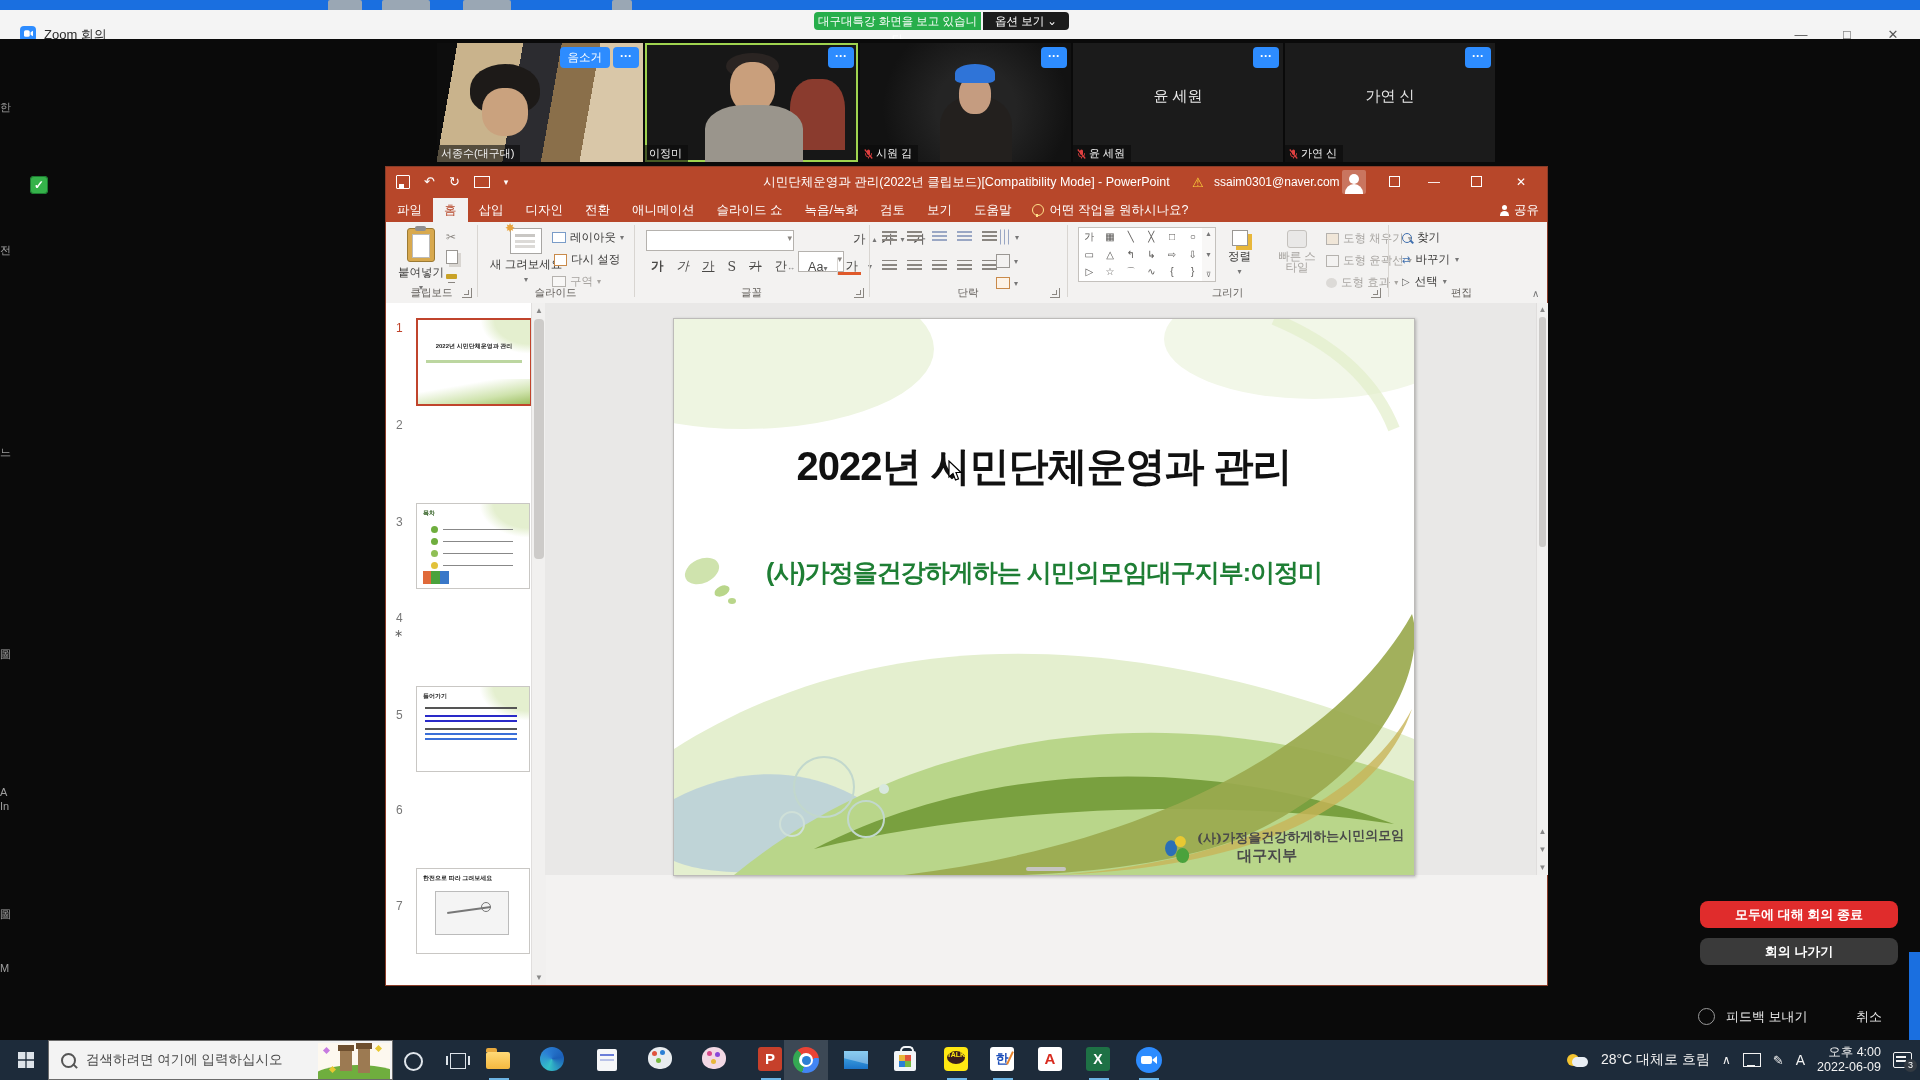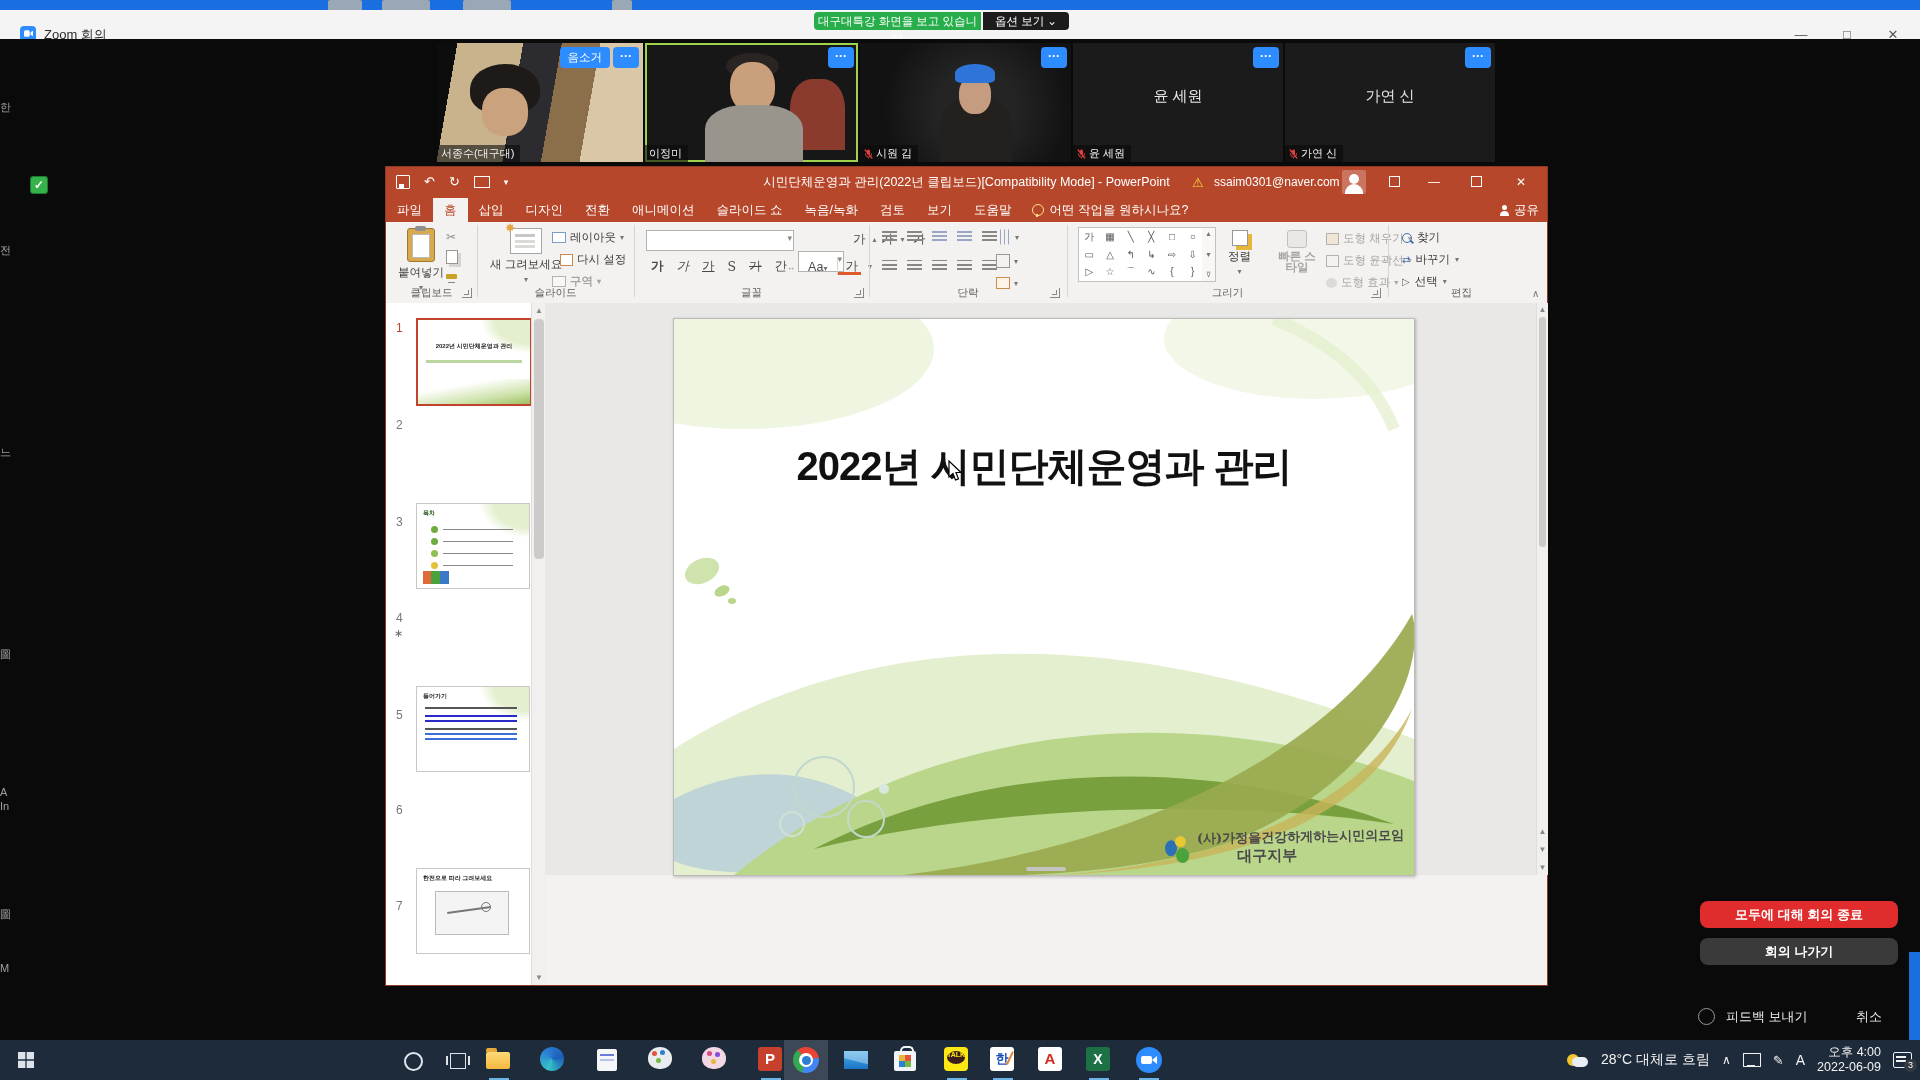--- a/index.html
+++ b/index.html
@@ -82,21 +82,21 @@
   .launcher{bottom:5px;width:9px;height:9px;border-right:1.5px solid #8a8681;border-bottom:1.5px solid #8a8681;}
   .launcher:before{content:"";position:absolute;right:2px;bottom:2px;width:4px;height:4px;border-right:1.5px solid #8a8681;border-bottom:1.5px solid #8a8681;}
   .bigbtn{display:flex;flex-direction:column;align-items:center;font-size:11.5px;color:#3b3a39;gap:3px;}
   .clipico{width:26px;height:32px;background:#d8a94e;border:1px solid #9c7a33;border-radius:3px;position:relative;}
   .clipico:before{content:"";position:absolute;left:4px;top:5px;width:16px;height:22px;background:#fff;border:1px solid #bbb;}
   .clipico:after{content:"";position:absolute;left:7px;top:-3px;width:11px;height:5px;background:#8f8f8f;border-radius:2px;}
   .slideico{width:30px;height:24px;background:#fff;border:1px solid #a8a6a3;position:relative;}
   .slideico:before{content:"✸";position:absolute;left:-6px;top:-8px;color:#e8a33d;font-size:12px;}
   .slideico:after{content:"";position:absolute;left:4px;top:5px;width:20px;height:3px;background:#c9c7c4;box-shadow:0 6px 0 #dcdad7,0 11px 0 #dcdad7;}
   .smallrow{display:flex;align-items:center;gap:4px;font-size:11.5px;color:#3b3a39;}
-  .gray{color:#a7a4a0;font-weight:bold;}
+  .gray{color:#a7a4a0;}
   .combo{height:19px;background:#fff;border:1px solid #b5b2ae;position:relative;}
   .combo:after{content:"▾";position:absolute;right:1px;top:2px;font-size:9px;color:#8a8681;}
   .fglyph{font-size:12.5px;color:#4a4947;padding:0 3px;}
   .b{font-weight:bold;} .i{font-style:italic;} .u{text-decoration:underline;} .st{text-decoration:line-through;}
   .bars{width:15px;height:12px;background:repeating-linear-gradient(#8a8681 0 1.5px,transparent 1.5px 4.2px);}
   .bars2{width:15px;height:12px;background:repeating-linear-gradient(#9aa7c4 0 1.5px,transparent 1.5px 4.2px);}
   .shapebox{background:#fff;border:1px solid #c4c1bd;display:grid;grid-template-columns:repeat(6,1fr);
             font-size:10px;color:#5a5856;text-align:center;line-height:17px;}
   .scrollcol{width:13px;background:#f8f7f6;border:1px solid #c4c1bd;border-left:none;font-size:7px;color:#777;
              display:flex;flex-direction:column;justify-content:space-between;align-items:center;padding:2px 0;}
@@ -393,21 +393,21 @@
       <div class="ab bigbtn" style="left:104px;top:6px">
         <span class="slideico"></span>
         <span>새 그려보세요</span>
         <span style="font-size:8px;color:#777">▾</span>
       </div>
       <div class="ab smallrow" style="left:166px;top:8px">
         <span style="width:12px;height:9px;border:1.2px solid #7a9cc8;background:#fff"></span>
         <span>레이아웃</span>
         <span style="font-size:8px;color:#777">▾</span>
       </div>
-      <div class="ab smallrow" style="left:174px;top:30px">
+      <div class="ab smallrow" style="left:168px;top:30px">
         <span style="width:11px;height:10px;border:1.2px solid #c98a4a;background:#fff"></span>
         <span>다시 설정</span>
       </div>
       <div class="ab smallrow gray" style="left:166px;top:52px">
         <span style="width:12px;height:9px;border:1.2px solid #b5b2ae;background:#f8f7f6"></span>
         <span>구역</span>
         <span style="font-size:8px">▾</span>
       </div>
       <div class="ab grp-label" style="left:91px;width:157px">슬라이드</div>
       <div class="ab grp-sep" style="left:248px"></div>
@@ -607,20 +607,21 @@
         <path d="M60,556 C250,400 520,378 740,462 L740,556 Z" fill="#b9d68a"></path>
         <path d="M140,530 C320,438 540,438 720,505 C545,478 310,488 140,530 Z" fill="#79a03f"></path>
         <path d="M230,556 C480,525 665,425 738,295 C752,340 718,455 560,522 C468,554 348,560 230,556 Z" fill="#9aa94e" opacity=".92"></path>
         <path d="M380,556 C560,545 690,480 738,390 C700,500 560,550 380,556 Z" fill="#c8b458" opacity=".8"></path>
         <circle cx="150" cy="468" r="30" fill="none" stroke="#c2d8cd" stroke-width="2"></circle>
         <circle cx="192" cy="500" r="18" fill="none" stroke="#c2d8cd" stroke-width="2"></circle>
         <circle cx="118" cy="505" r="12" fill="none" stroke="#cfe0d8" stroke-width="2"></circle>
         <circle cx="210" cy="470" r="5" fill="#d8e8de"></circle>
       </svg>
       <div class="ab stitle">2022년 시민단체운영과 관리</div>
+      <div class="ab ssub">(사)가정을건강하게하는 시민의모임대구지부:이정미</div>
       <div class="ab slogo">
         <div class="logomark">
           <i style="left:2px;top:4px;width:12px;height:16px;background:#2b6fb5"></i>
           <i style="left:12px;top:0;width:11px;height:11px;background:#e8c832"></i>
           <i style="left:13px;top:12px;width:13px;height:15px;background:#4aa23c"></i>
         </div>
         <div class="l1">(사)가정을건강하게하는시민의모임</div>
         <div class="l2">대구지부</div>
       </div>
     </div>
@@ -646,20 +647,32 @@
   <div class="ab fblabel">피드백 보내기</div>
   <div class="ab fbcancel">취소</div>
   <div class="ab blue-edge"></div>
 
   <div class="ab taskbar">
     <div class="ab startbtn">
       <span class="winlogo"></span>
       <span class="winlogo b"></span>
         <span class="winlogo c"></span>
         <span class="winlogo d"></span>
+    </div>
+    <div class="ab search">
+      <span class="mag2"></span>
+      <span class="searchtxt">검색하려면 여기에 입력하십시오</span>
+      <div class="castle">
+        <div class="hill"></div>
+        <div class="tower" style="left:22px"></div>
+        <div class="tower" style="left:40px;height:24px;bottom:6px"></div>
+        <div class="spark" style="left:6px;top:5px"></div>
+        <div class="spark y" style="left:58px;top:3px"></div>
+        <div class="spark y" style="left:12px;top:24px"></div>
+      </div>
     </div>
     <div class="ab cortana"></div>
     <div class="ab taskview"></div>
 
     <div class="ab tbico run" style="left:486px">
         <div class="folder"></div>
       </div>
     <div class="ab tbico" style="left:540px">
         <div class="edge"></div>
       </div>

